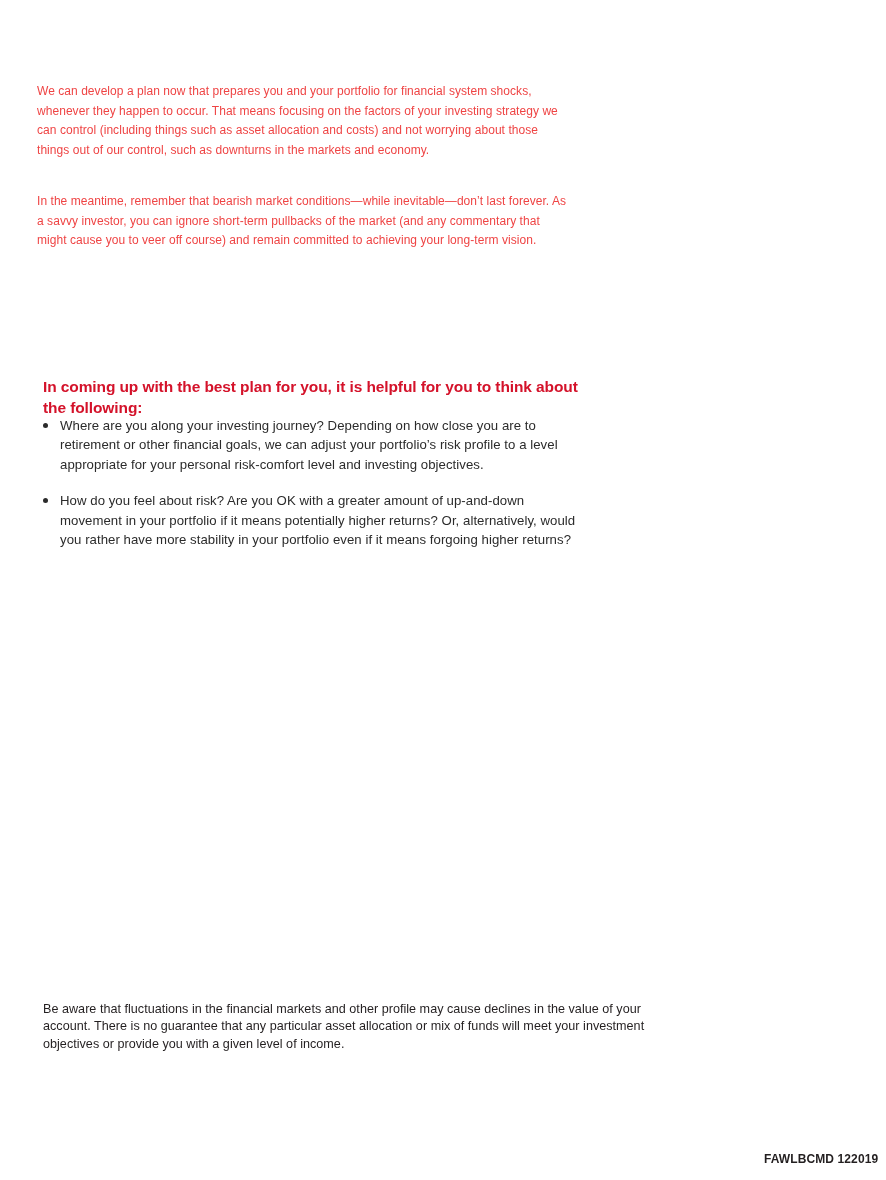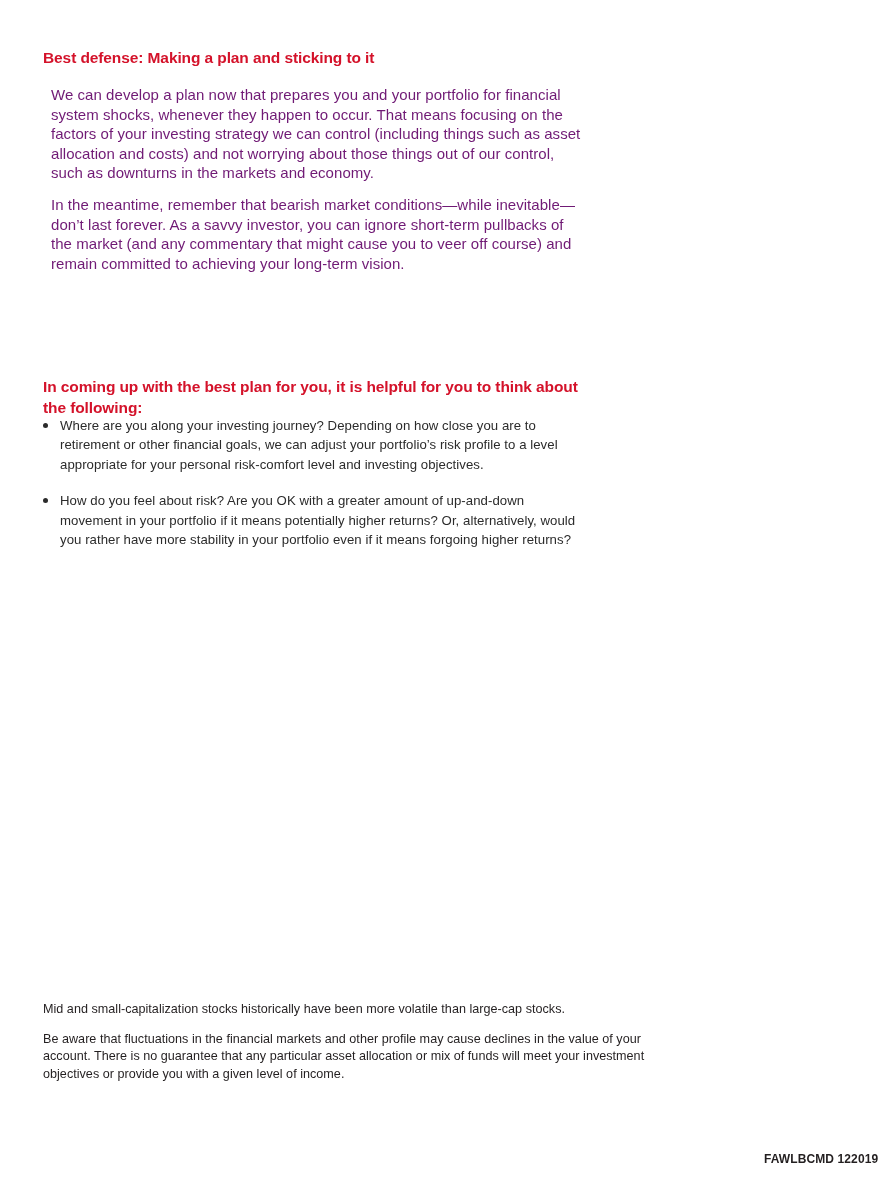--- a/index.html
+++ b/index.html
@@ -35,25 +35,25 @@
     width: 520px;
   }
   #heading-2 {
     left: 43px;
     top: 356px;
     width: 540px;
     margin-top: 20px;
   }
   .body-para {
     position: absolute;
-    left: 51px;
+    left: 37px;
     width: 530px;
-    font-size: 15px;
+    font-size: 12px;
     line-height: 19.6px;
-    color: #701a75;
+    color: #ef4444;
     letter-spacing: 0.05px;
   }
   #para-1 { top: 70px; }
   #para-2 { top: 180px; }
   #para-3 { top: 271px; }
 
   .bullet-list {
     position: absolute;
     left: 43px;
     top: 416px;
@@ -102,40 +102,38 @@
     letter-spacing: 0.1px;
     white-space: nowrap;
     font-weight: bold;
   }
 </style>
 </head>
 <body>
 
 <div class="page">
 
-  <h2 class="heading" id="heading-1">Best defense: Making a plan and sticking to it</h2>
 
   <p class="body-para" id="para-1">We can develop a plan now that prepares you and your portfolio for financial system shocks, whenever they happen to occur. That means focusing on the factors of your investing strategy we can control (including things such as asset allocation and costs) and not worrying about those things out of our control, such as downturns in the markets and economy.</p>
 
   <p class="body-para" id="para-2">In the meantime, remember that bearish market conditions—while inevitable—don’t last forever. As a savvy investor, you can ignore short-term pullbacks of the market (and any commentary that might cause you to veer off course) and remain committed to achieving your long-term vision.</p>
 
 
   <h2 class="heading" id="heading-2">In coming up with the best plan for you, it is helpful for you to think about the following:</h2>
 
   <ul class="bullet-list">
     <li class="bullet-item">
       <span class="dot"></span>
       <span>Where are you along your investing journey? Depending on how close you are to retirement or other financial goals, we can adjust your portfolio’s risk profile to a level appropriate for your personal risk-comfort level and investing objectives.</span>
     </li>
     <li class="bullet-item">
       <span class="dot"></span>
       <span>How do you feel about risk? Are you OK with a greater amount of up-and-down movement in your portfolio if it means potentially higher returns? Or, alternatively, would you rather have more stability in your portfolio even if it means forgoing higher returns?</span>
     </li>
   </ul>
 
   <div class="notes">
-    <p class="note-para">Mid and small-capitalization stocks historically have been more volatile than large-cap stocks.</p>
     <p class="note-para">Be aware that fluctuations in the financial markets and other profile may cause declines in the value of your account. There is no guarantee that any particular asset allocation or mix of funds will meet your investment objectives or provide you with a given level of income.</p>
   </div>
 
   <div id="footer-code">FAWLBCMD 122019</div>
 
 </div>
 
 </body></html>

